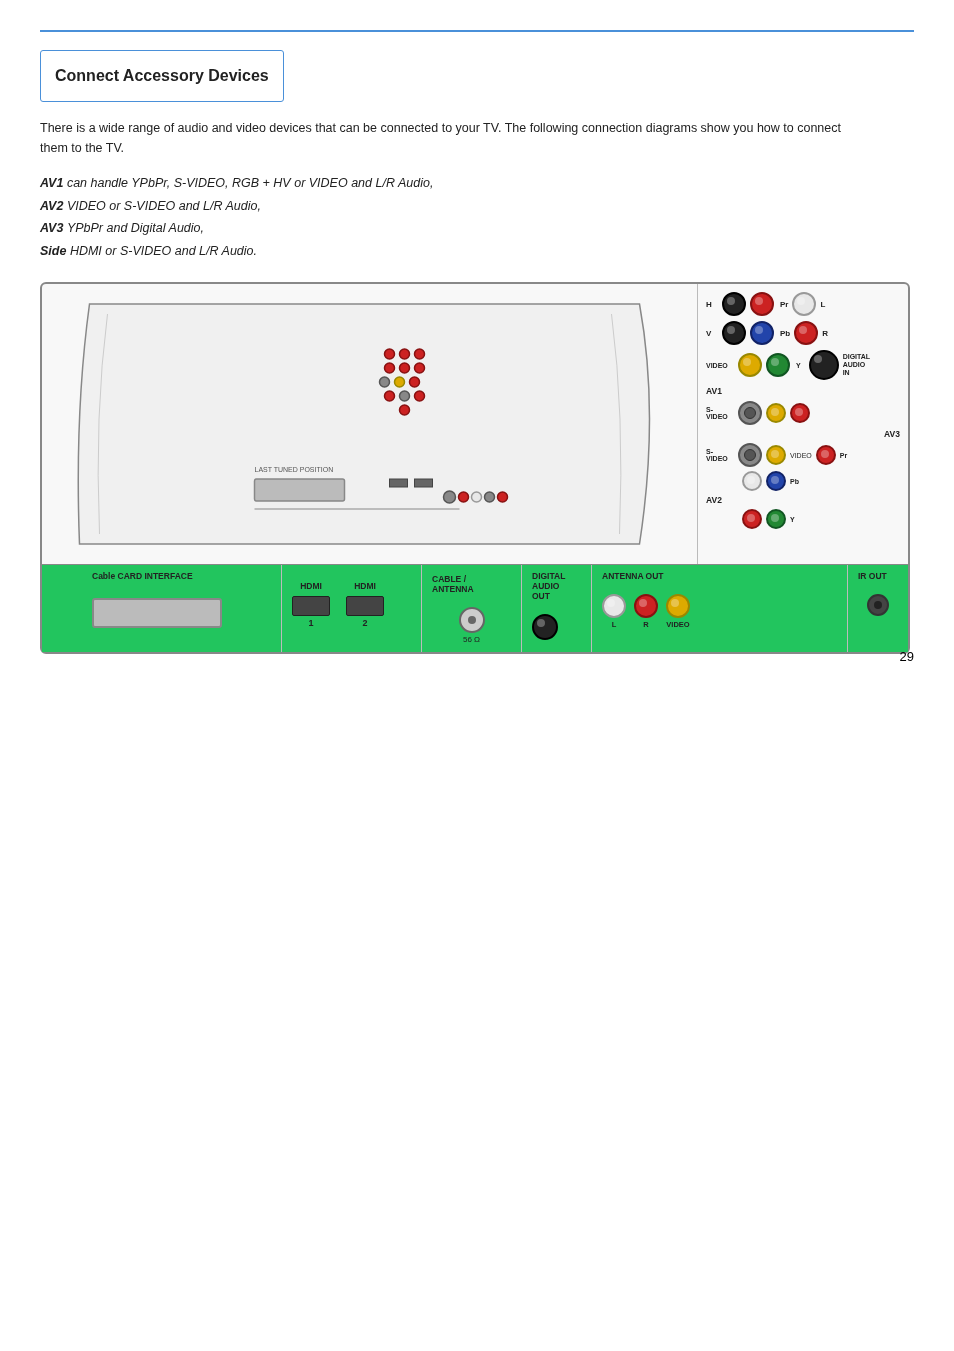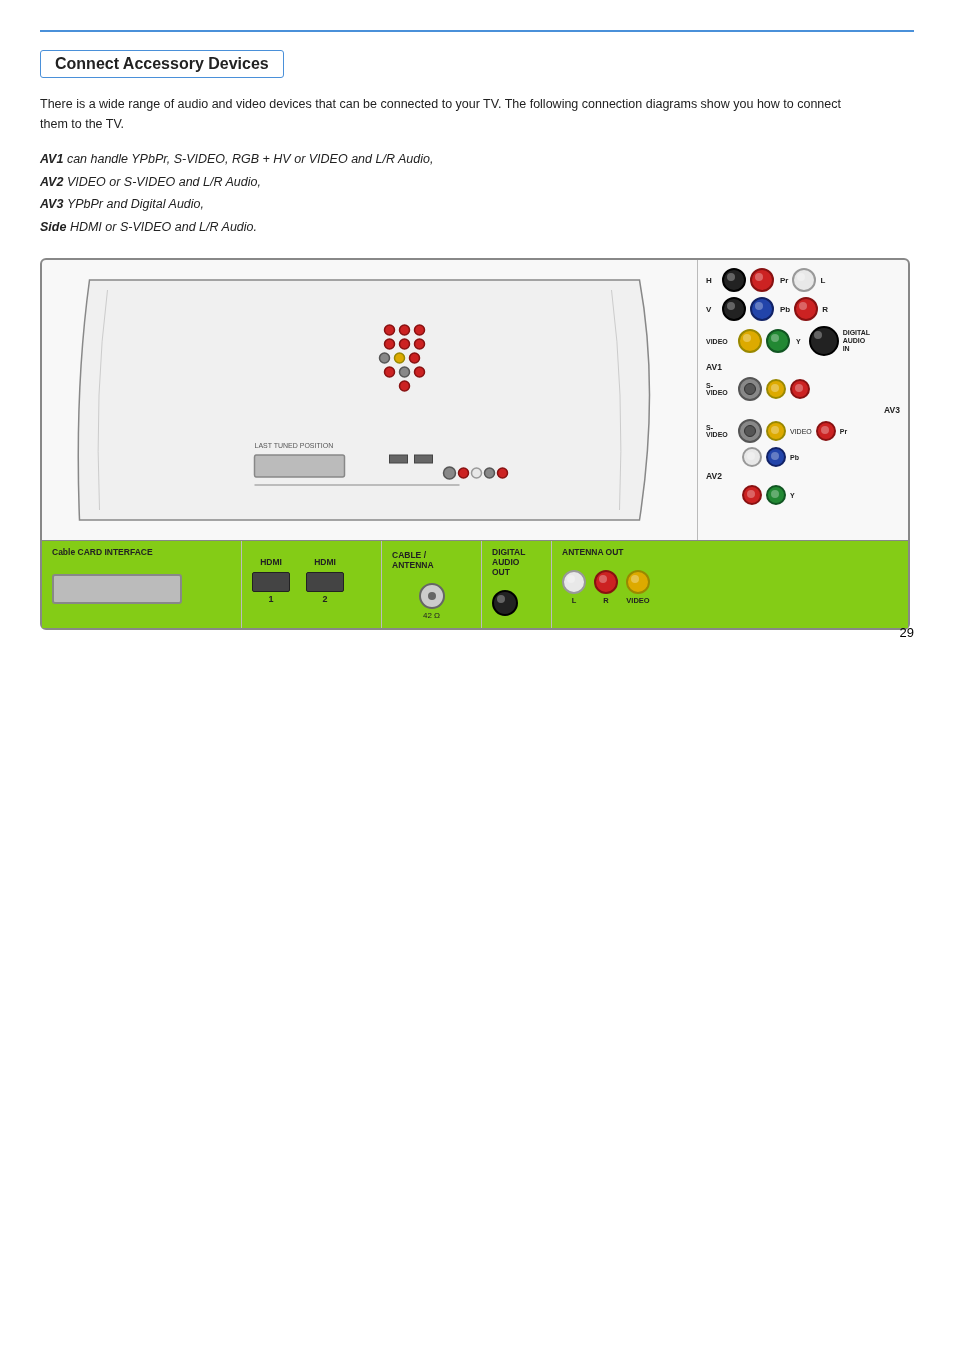--- a/index.html
+++ b/index.html
@@ -22,21 +22,21 @@
     .top-line {
       border-top: 2px solid #4a90d9;
       margin-bottom: 18px;
     }
 
     
     .title-box {
       display: inline-block;
       border: 1.5px solid #4a90d9;
       border-radius: 3px;
-      padding: 4px 14px;
+      padding: 16px 14px;
       margin-bottom: 16px;
     }
     .title-box span {
       font-size: 16px;
       font-weight: bold;
       color: #222;
     }
 
     
     .intro-text {
@@ -148,21 +148,22 @@
       border-radius: 50%;
       background: #555;
       border: 1.5px solid #333;
     }
 
     
     .tv-back-bottom {
       display: flex;
       border-top: 1.5px solid #888;
       min-height: 88px;
-      background: #84cc16;
+      background: #22c55e;
+      padding-left: 40px;
     }
 
     .bot-section {
       border-right: 1px solid #bbb;
       padding: 6px 10px;
       display: flex;
       flex-direction: column;
     }
     .bot-section:last-child { border-right: none; }
 
@@ -409,21 +410,21 @@
             </div>
           </div>
         </div>
 
         <div class="bot-section" style="width:100px;justify-content:center;">
           <div class="bot-label">CABLE /<br>ANTENNA</div>
           <div style="margin-top:8px; display:flex; flex-direction:column; align-items:center;">
             <div class="coax-connector">
               <div class="coax-inner"></div>
             </div>
-            <div style="font-size:8px; margin-top:2px;">42 Ω</div>
+            <div style="font-size:8px; margin-top:2px;">56 Ω</div>
           </div>
         </div>
 
         <div class="bot-section" style="width:70px;">
           <div class="bot-label">DIGITAL<br>AUDIO<br>OUT</div>
           <div style="margin-top:8px;">
             <div class="jack black" style="width:26px;height:26px;"></div>
           </div>
         </div>
 
@@ -438,20 +439,28 @@
               <div class="jack red" style="width:24px;height:24px;"></div>
               <div style="font-size:7.5px; font-weight:bold; margin-top:2px;">R</div>
             </div>
             <div style="display:flex; flex-direction:column; align-items:center;">
               <div class="jack yellow" style="width:24px;height:24px;"></div>
               <div style="font-size:7.5px; font-weight:bold; margin-top:2px;">VIDEO</div>
             </div>
           </div>
         </div>
 
+        <div class="bot-section" style="width:60px;">
+          <div class="bot-label">IR OUT</div>
+          <div style="margin-top:8px; display:flex; justify-content:center;">
+            <div class="ir-out-jack">
+              <div class="ir-out-inner"></div>
+            </div>
+          </div>
+        </div>
 
       </div>
 
     </div>
   </div>
 
   
   <div class="page-number">29</div>
 
 </div>

